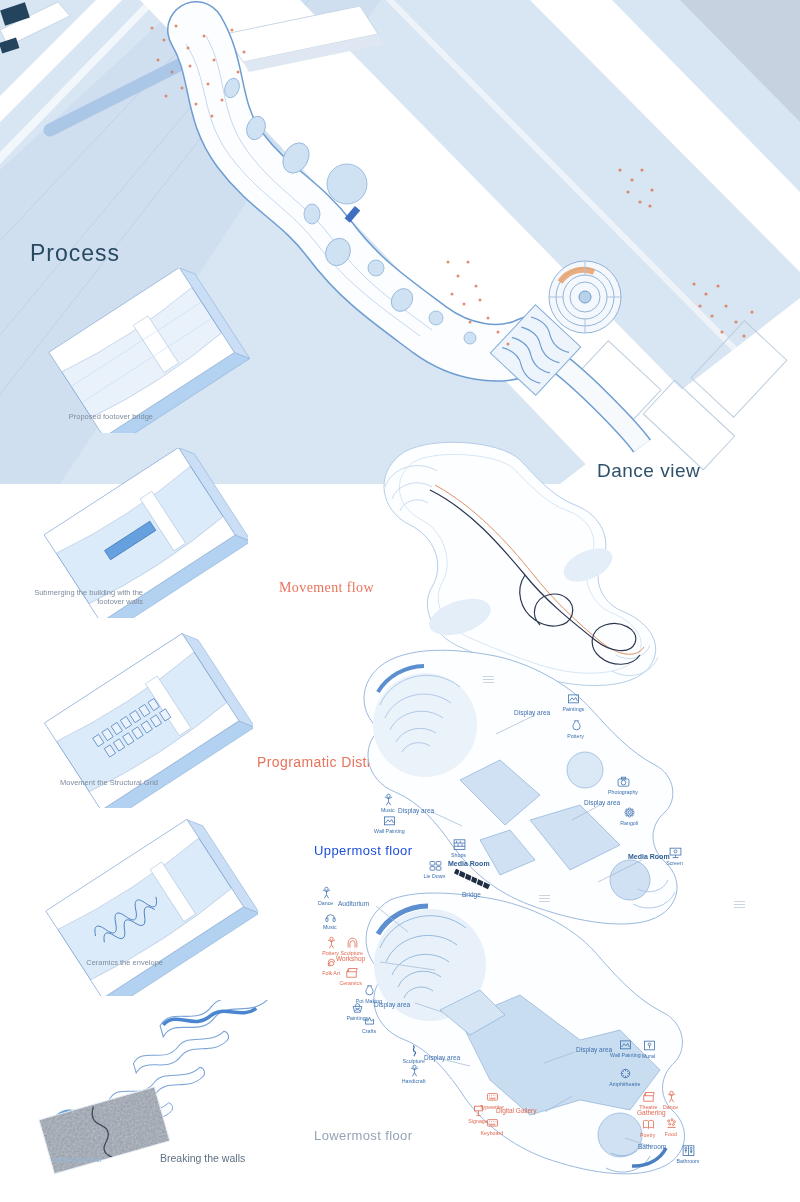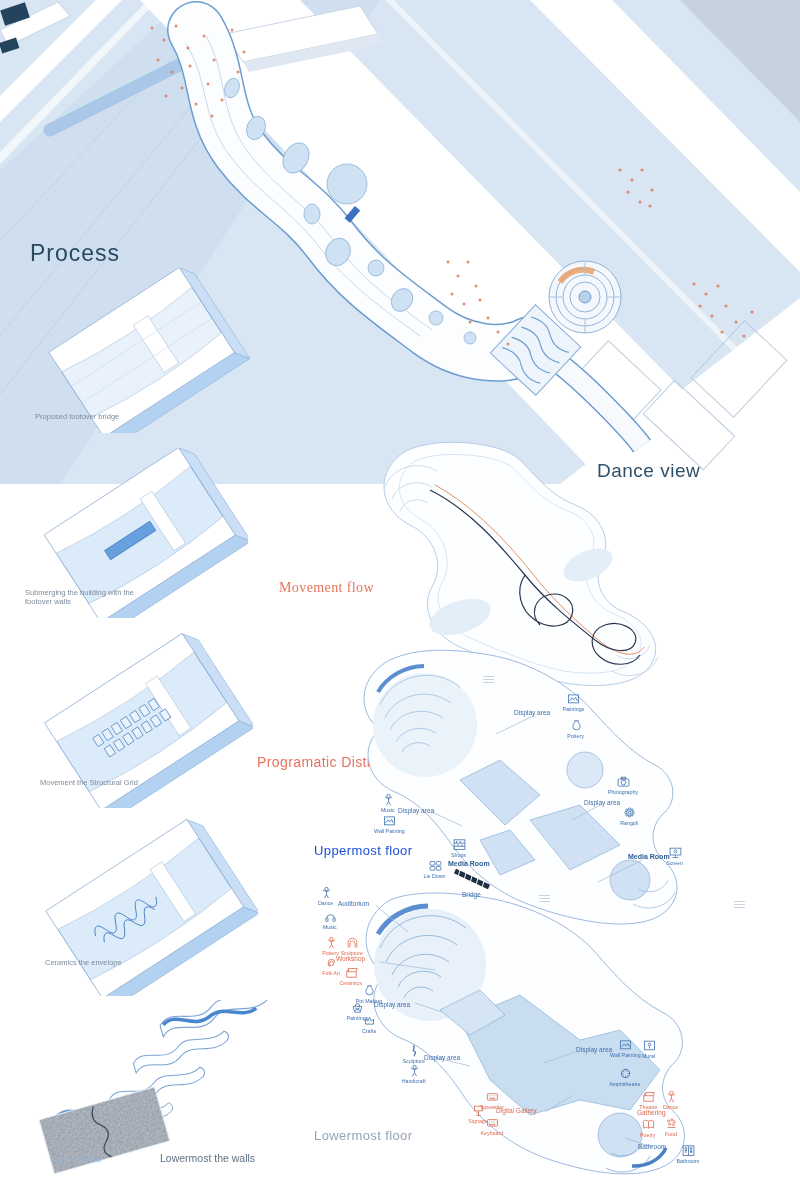--- a/index.html
+++ b/index.html
@@ -8,21 +8,21 @@
   .abs{position:absolute;}
   svg{display:block;}
   
   .t-process{left:30px;top:240px;font-size:23px;color:#28495f;letter-spacing:1px;}
   .t-aerial{left:597px;top:460px;font-size:19px;color:#2e506b;letter-spacing:.5px;}
   .t-move{left:279px;top:580px;font-size:14px;color:#e8735c;letter-spacing:.4px;font-family:Liberation Serif, serif;}
   .t-prog{left:257px;top:754px;font-size:14px;color:#e8735c;letter-spacing:.4px;}
   .t-upper{left:314px;top:843px;font-size:13px;color:#1d4ed8;letter-spacing:.4px;}
   .t-lower{left:314px;top:1128px;font-size:13px;color:#93a4b6;letter-spacing:.4px;}
   
-  .cap{position:absolute;font-size:7.5px;color:#7e8c9e;width:118px;line-height:1.25;}
+  .cap{position:absolute;font-size:7.5px;color:#7e8c9e;width:118px;line-height:1.25;text-align:right;}
   .cap5{position:absolute;font-size:10.5px;color:#5e7183;}
   .river-lbl{position:absolute;font-size:7px;color:#93b7da;}
   
   .anno{position:absolute;width:34px;display:flex;flex-direction:column;align-items:center;text-align:center;}
   .anno .ic{width:15px;height:13px;}
   .anno .lbl{font-size:6px;line-height:1.05;margin-top:1px;white-space:nowrap;transform:scale(.88);}
   .b{color:#3c6fae;}
   .o{color:#e0694f;}
   .atext{position:absolute;font-size:6.5px;color:#3f6fae;white-space:nowrap;}
   .atext.o{color:#e0694f;}
@@ -354,21 +354,21 @@
     </g>
     <path d="M138,22 C152,8 168,30 186,16 C200,6 216,22 232,12" transform="rotate(-4 180 20)" fill="none" stroke="#4a86cf" stroke-width="3.5"></path>
     <path d="M30,118 C44,102 58,120 72,108 C80,102 90,112 98,104 C108,96 118,108 128,100" fill="none" stroke="#6ea3dc" stroke-width="3"></path>
     <g transform="translate(14,120) rotate(-16)">
       <rect x="0" y="0" width="120" height="56" fill="#93a0b2"></rect>
       <rect x="0" y="0" width="120" height="56" filter="url(#satnoise)"></rect>
       <path d="M56,2 q-8,12 2,20 q10,8 0,18 q-8,8 2,16" fill="none" stroke="#2c3a4a" stroke-width="1.3" opacity=".85"></path>
       <rect x="0" y="0" width="120" height="56" fill="none" stroke="#e8eef5" stroke-width="1"></rect>
     </g>
   </svg>
-  <span class="cap5" style="left:160px;top:1152px">Lowermost the walls</span>
+  <span class="cap5" style="left:160px;top:1152px">Breaking the walls</span>
   <span class="river-lbl" style="left:52px;top:1156px">Sabarmati River</span>
 
   <span class="abs t-aerial">Dance view</span>
   <span class="abs t-move">Movement flow</span>
   <span class="abs t-prog">Programatic Distribution</span>
   <span class="abs t-upper">Uppermost floor</span>
   <span class="abs t-lower">Lowermost floor</span>
 
   <svg class="abs" style="left:340px;top:415px" width="360" height="310" viewBox="0 0 360 310">
     <path d="M60,40 C35,60 40,95 70,110 C95,122 105,150 92,172 C80,192 92,220 120,232 C150,245 190,262 225,268 C262,274 300,270 312,248 C324,226 305,205 282,196 C262,188 252,165 262,146 C272,126 262,100 235,90 C210,80 195,60 180,45 C160,25 85,20 60,40 Z" fill="#fdfeff" stroke="#b5cde8" stroke-width="1"></path>

